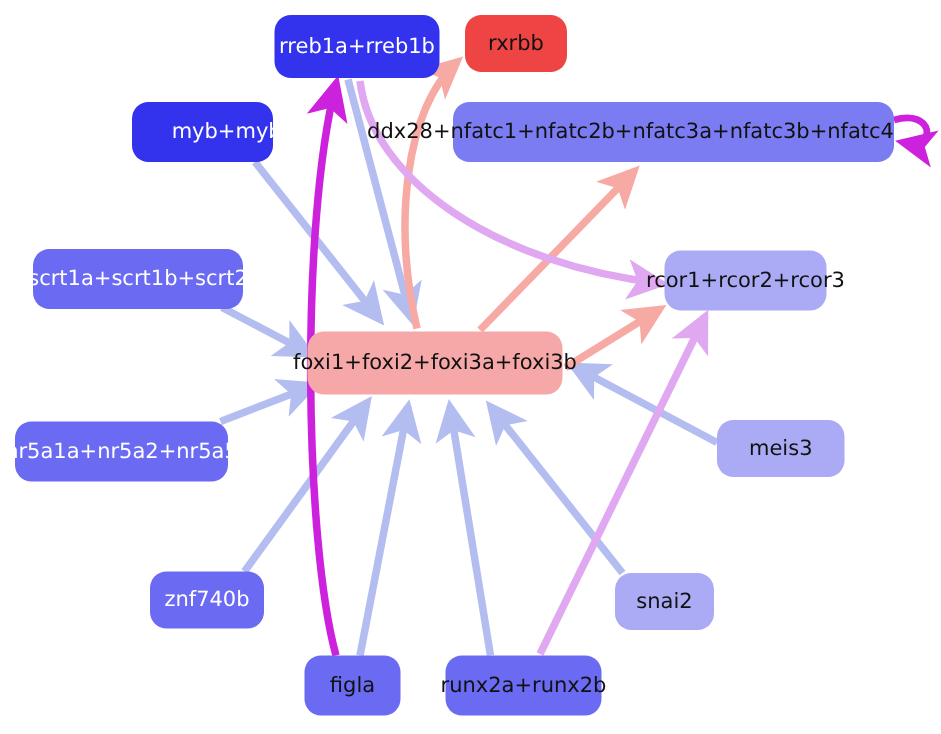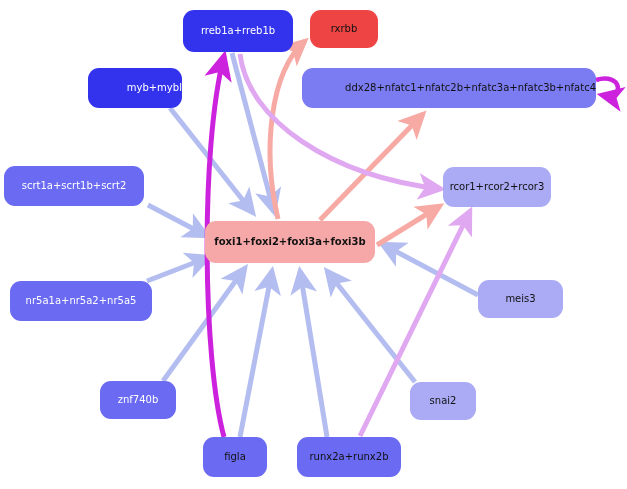--- a/index.html
+++ b/index.html
@@ -4,21 +4,21 @@
 <style>
   html,body{margin:0;padding:0;background:#ffffff;}
   body{width:627px;height:489px;font-family:"DejaVu Sans",sans-serif;}
   #canvas{position:relative;width:627px;height:489px;overflow:hidden;background:#ffffff;}
   #edges{position:absolute;left:0;top:0;width:627px;height:489px;}
   .node{
     position:absolute;
     box-sizing:border-box;
     display:flex;align-items:center;justify-content:center;
     border-radius:11px;
-    font-size:10px;
+    font-size:14px;
     line-height:1;
     white-space:nowrap;
     letter-spacing:0px;
     z-index:5;
   }
   .node span{pointer-events:none;}
 </style>
 </head>
 <body>
 
@@ -66,27 +66,27 @@
   </div>
   <div class="node" style="left: 310px; top: 10px; width: 68px; height: 38px; background: #ef4444; color: rgb(17, 17, 17);">
     <span>rxrbb</span>
   </div>
   <div class="node" style="left: 302px; top: 68px; width: 294px; height: 40px; background: rgb(123, 123, 242); color: rgb(17, 17, 17); justify-content: flex-end;">
     <span>ddx28+nfatc1+nfatc2b+nfatc3a+nfatc3b+nfatc4</span>
   </div>
   <div class="node" style="left: 88px; top: 68px; width: 94px; height: 40px; background: rgb(51, 51, 238); color: rgb(255, 255, 255); padding-left: 45px;">
     <span>myb+mybl1</span>
   </div>
-  <div class="node" style="left: 4px; top: 166px; width: 140px; height: 40px; background: rgb(106, 106, 242); color: rgb(255, 255, 255);">
+  <div class="node" style="left: 22px; top: 166px; width: 140px; height: 40px; background: rgb(106, 106, 242); color: rgb(255, 255, 255);">
     <span>scrt1a+scrt1b+scrt2</span>
   </div>
   <div class="node" style="left: 443px; top: 167px; width: 108px; height: 40px; background: rgb(170, 170, 245); color: rgb(17, 17, 17);">
     <span>rcor1+rcor2+rcor3</span>
   </div>
-  <div class="node" style="left: 205px; top: 221px; width: 170px; height: 42px; background: rgb(246, 168, 168); color: rgb(17, 17, 17); font-weight: bold;">
+  <div class="node" style="left: 205px; top: 221px; width: 170px; height: 42px; background: rgb(246, 168, 168); color: rgb(17, 17, 17);">
     <span>foxi1+foxi2+foxi3a+foxi3b</span>
   </div>
   <div class="node" style="left: 10px; top: 281px; width: 142px; height: 40px; background: rgb(106, 106, 242); color: rgb(255, 255, 255);">
     <span>nr5a1a+nr5a2+nr5a5</span>
   </div>
   <div class="node" style="left: 478px; top: 280px; width: 85px; height: 38px; background: rgb(170, 170, 245); color: rgb(17, 17, 17);">
     <span>meis3</span>
   </div>
   <div class="node" style="left: 100px; top: 381px; width: 76px; height: 38px; background: rgb(106, 106, 242); color: rgb(255, 255, 255);">
     <span>znf740b</span>

